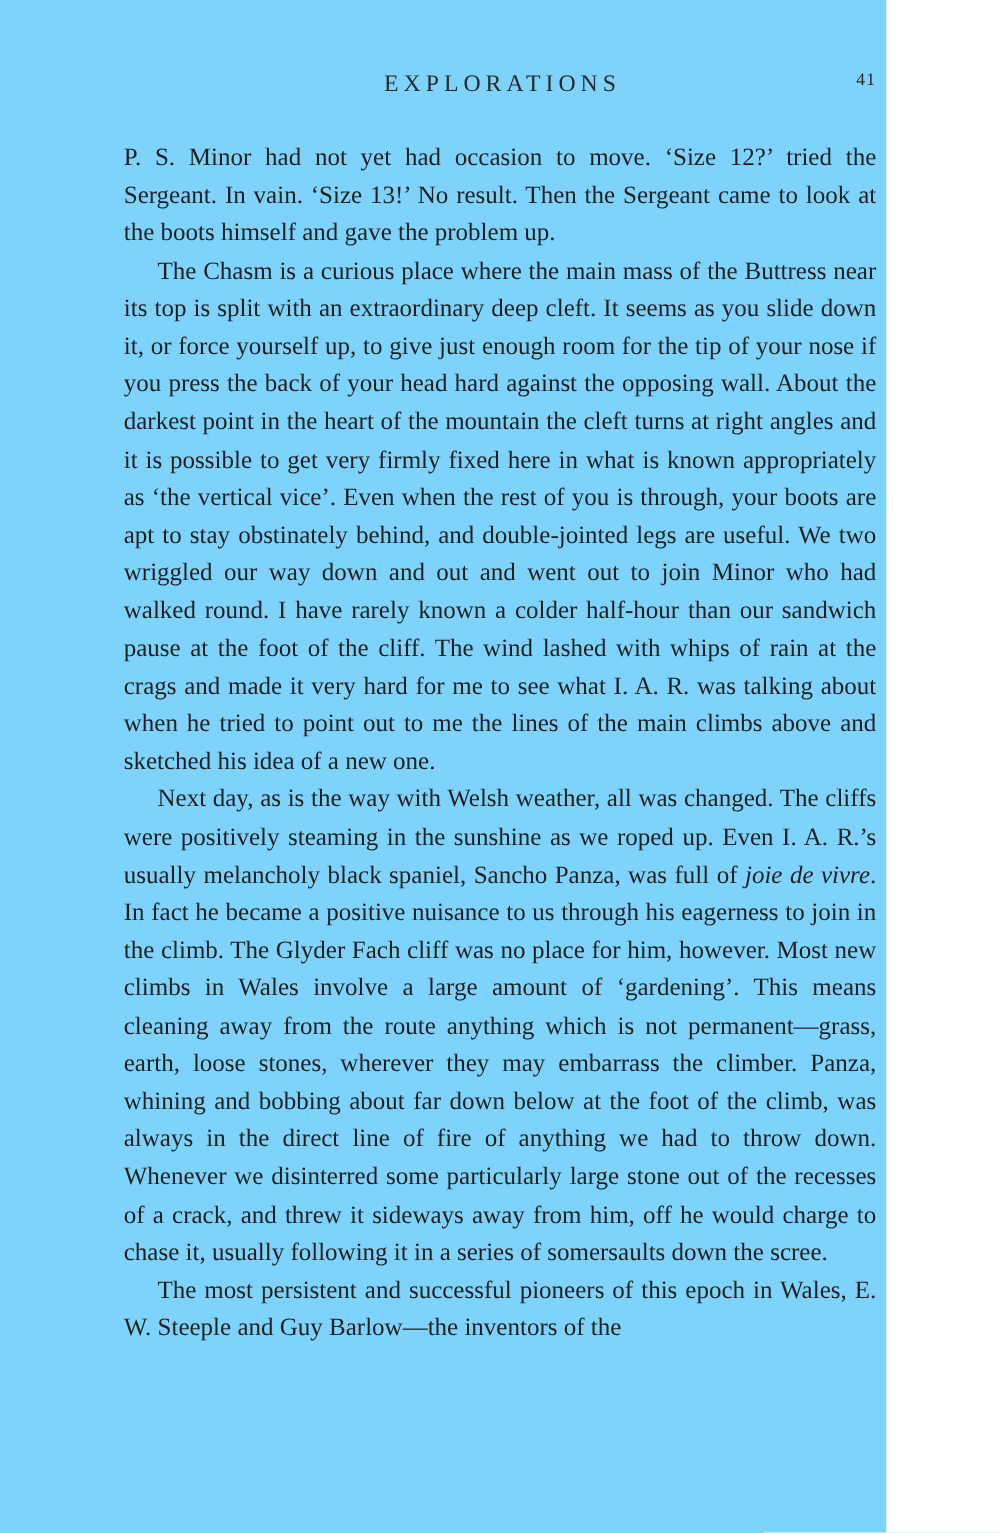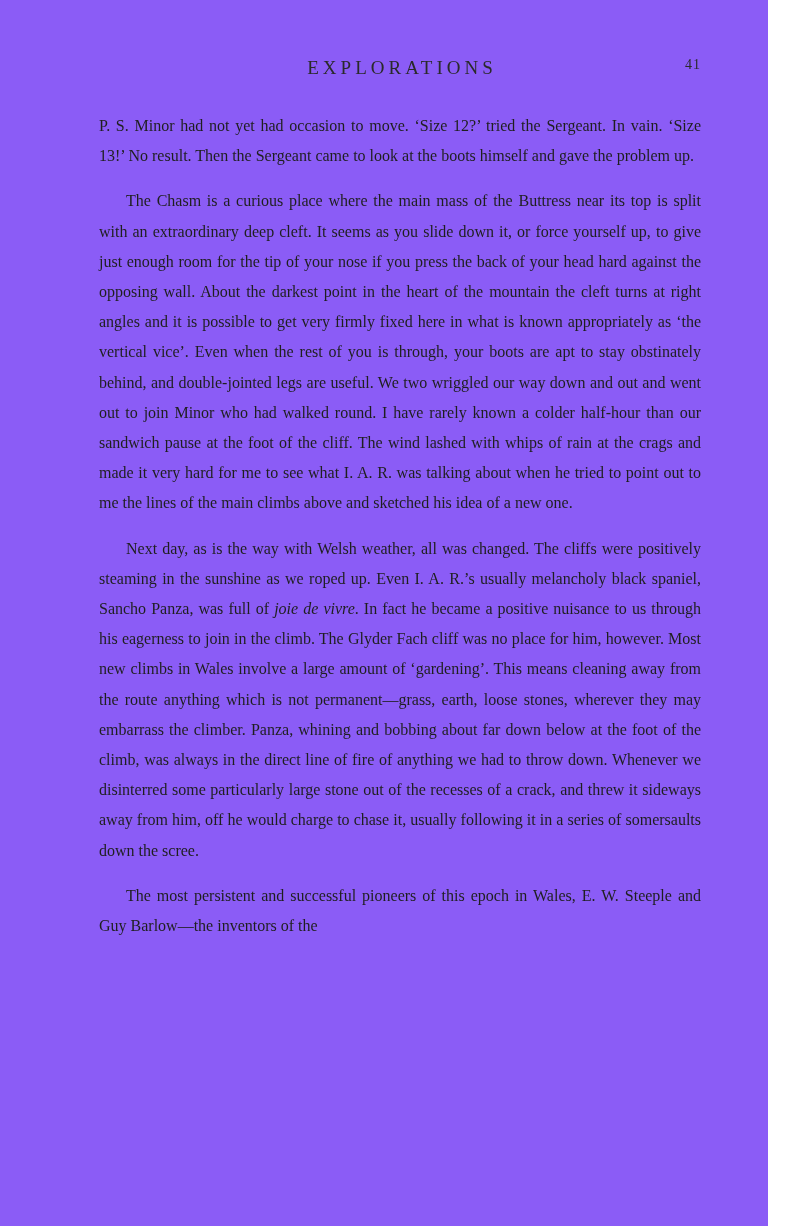--- a/index.html
+++ b/index.html
@@ -2,23 +2,23 @@
 <html><head>
 <meta charset="utf-8">
 <style>
   html, body {
     margin: 0;
     padding: 0;
     background: #ffffff;
   }
   .page {
     position: relative;
-    width: 768px;
+    width: 709px;
     height: 1226px;
-    background: #8b5cf6;
+    background: #7dd3fc;
     font-family: "Liberation Serif", "DejaVu Serif", serif;
     color: #1f1f1f;
     overflow: hidden;
   }
   .running-head {
     position: absolute;
     top: 57px;
     left: 99px;
     width: 602px;
     height: 26px;
@@ -37,31 +37,30 @@
     right: 0;
     font-size: 14px;
     letter-spacing: 1px;
     color: #2a2a2a;
   }
   .body-text {
     position: absolute;
     top: 111px;
     left: 99px;
     width: 602px;
-    font-size: 16px;
+    font-size: 20px;
     line-height: 30.2px;
     text-align: justify;
   }
   .body-text p {
     margin: 0;
     padding: 0;
   }
   .body-text p.indent {
     text-indent: 27px;
-    margin-top: 15px;
   }
   .body-text em {
   }
 </style>
 </head>
 <body>
 
 <div class="page">
 
   <div class="running-head">

